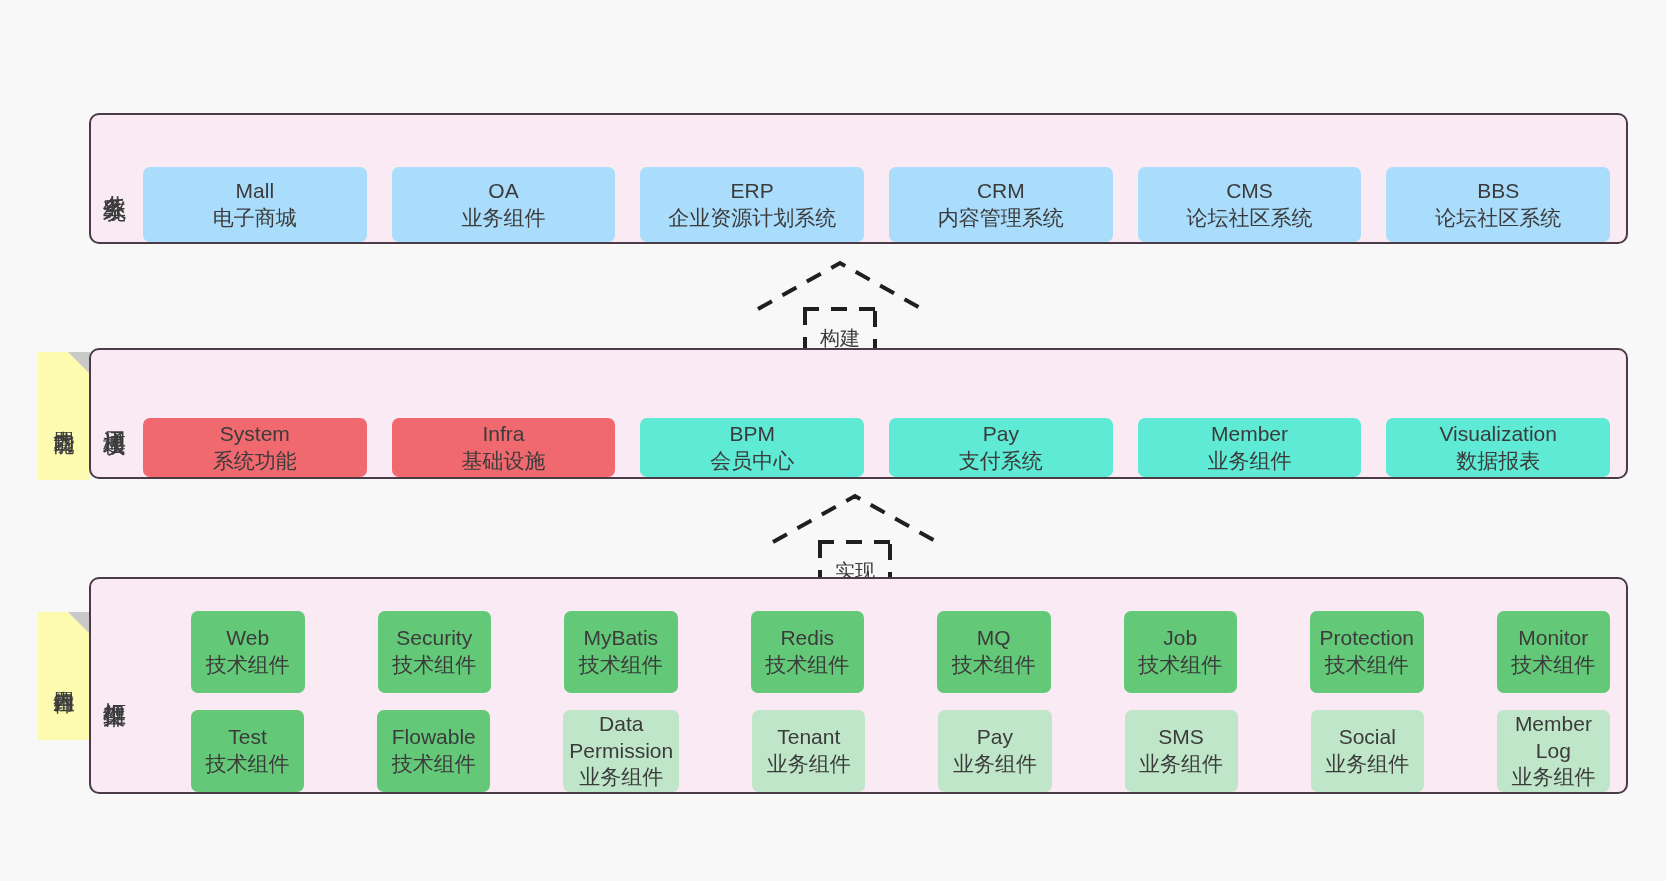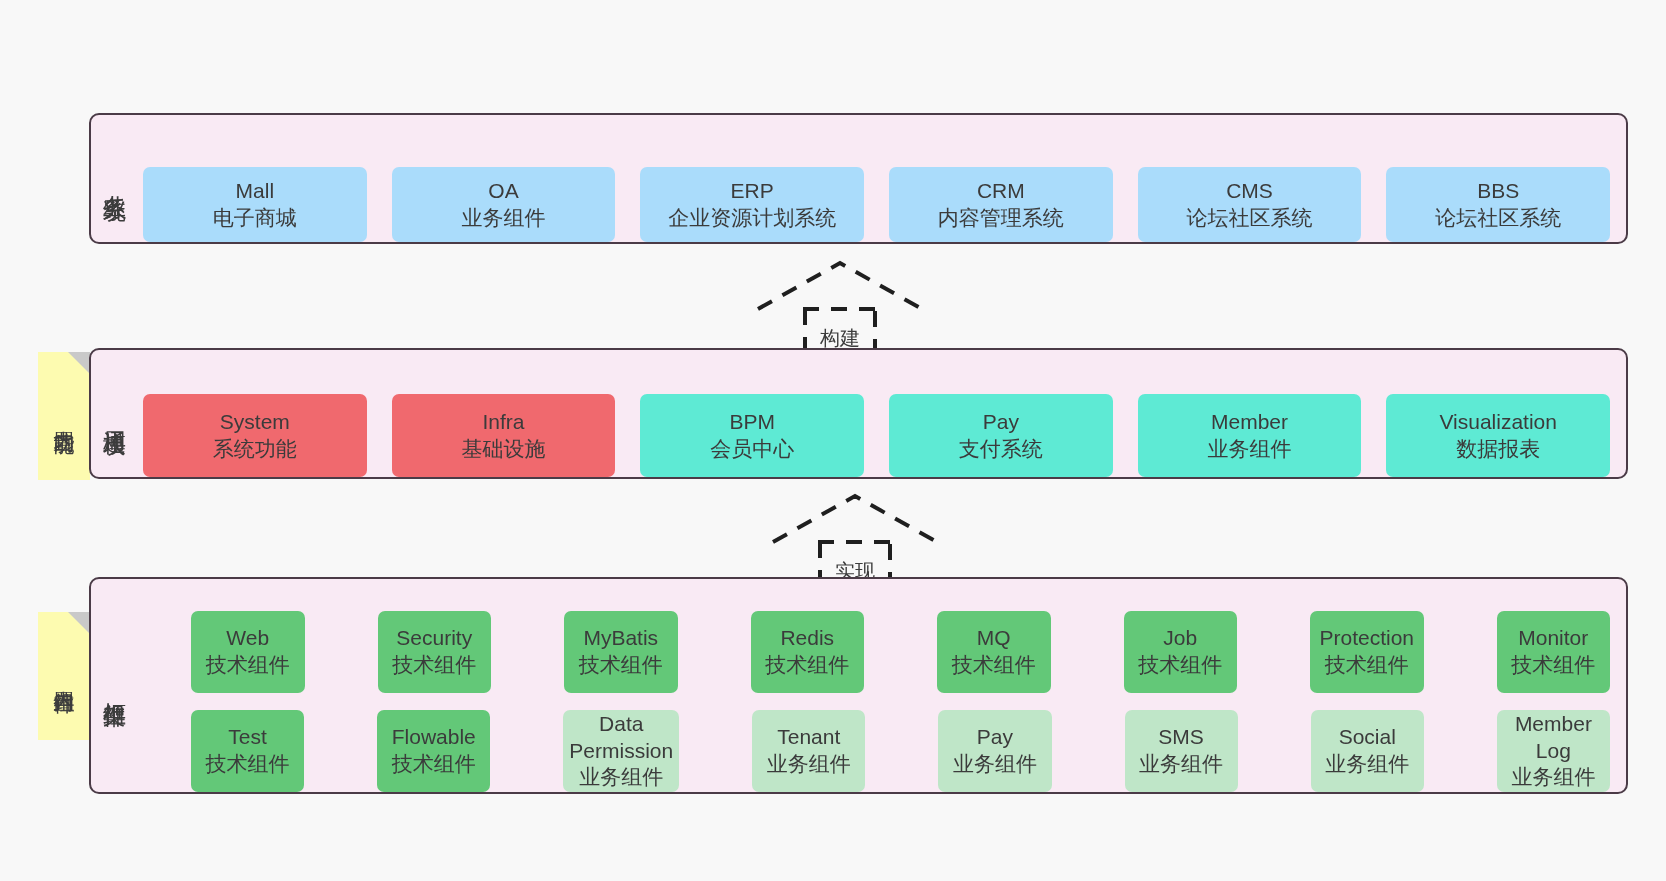--- a/index.html
+++ b/index.html
@@ -91,21 +91,21 @@
 
   
   #layer-business {
     left: 89px;  top: 113px;  width: 1539px; height: 131px;
   }
   #layer-business .cell { height: 75px; }
 
   #layer-common {
     left: 89px;  top: 348px;  width: 1539px; height: 131px;
   }
-  #layer-common .cell { height: 83px; }
+  #layer-common .cell { height: 59px; }
 
   #layer-framework {
     left: 89px;  top: 577px;  width: 1539px; height: 217px;
   }
   #layer-framework .cell { height: 82px; margin-left: 48px; }
   #layer-framework .layer-body { gap: 17px; padding: 0 16px 0 6px; }
 
   
   .sticky {
     position: absolute;

